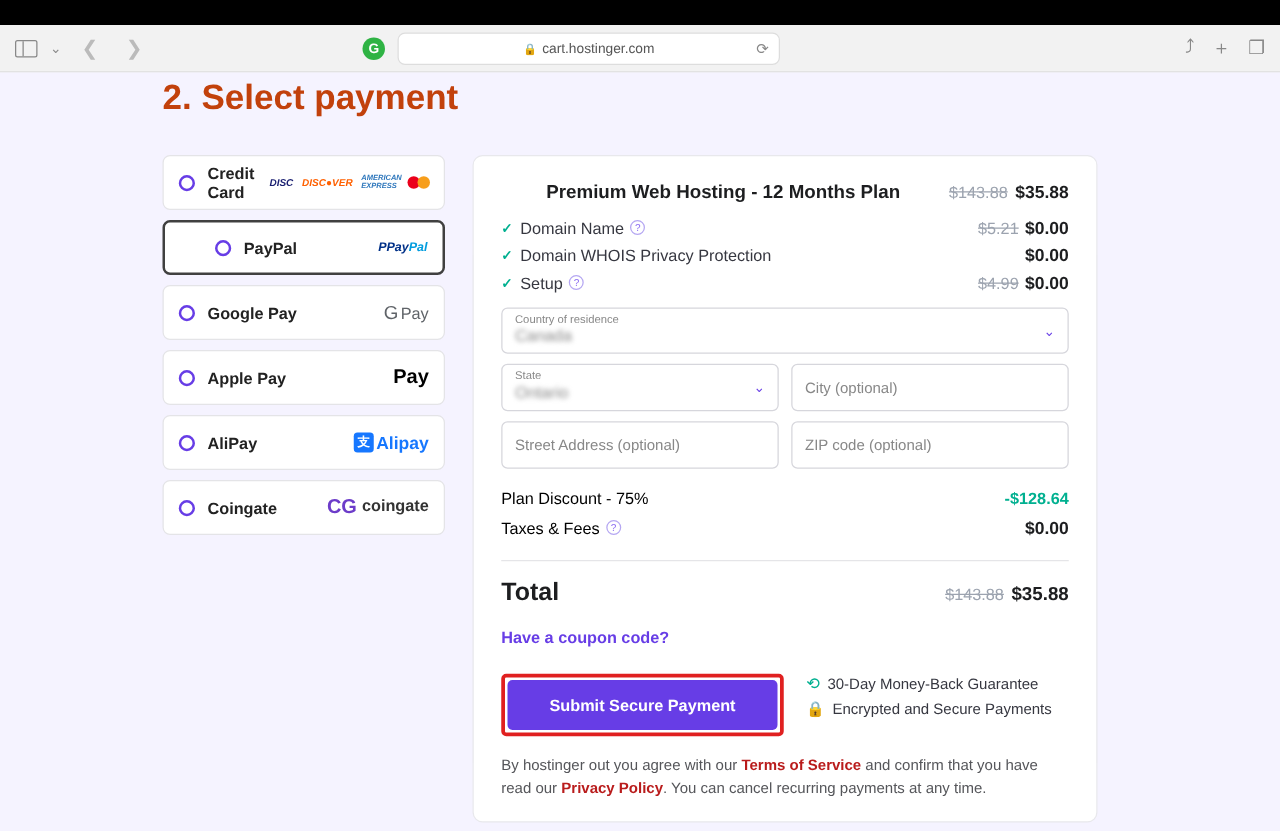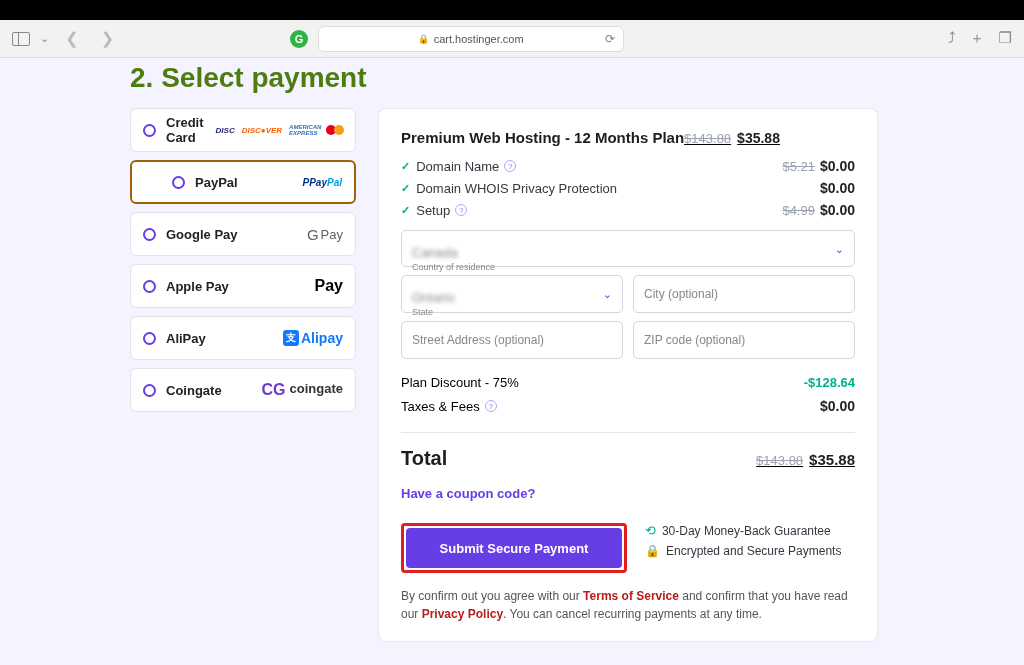--- a/index.html
+++ b/index.html
@@ -12,25 +12,25 @@
 .tb-nav { font-size: 16px; color: #bbb; padding: 0 6px; }
 .tb-spacer1 { flex: 0 0 150px; }
 .tb-g { width: 18px; height: 18px; border-radius: 50%; background: #2fb344; color: #fff; font-size: 11px; font-weight: bold; display: flex; align-items: center; justify-content: center; }
 .urlbar { flex: 1; max-width: 400px; height: 26px; background: #fff; border: 1px solid #ddd; border-radius: 6px; display: flex; align-items: center; justify-content: center; gap: 4px; font-size: 11px; color: #555; position: relative; }
 .urlbar .lock { font-size: 9px; color: #888; }
 .urlbar .reload { position: absolute; right: 8px; font-size: 12px; color: #888; }
 .tb-spacer2 { flex: 1; }
 .tb-right { display: flex; gap: 14px; color: #888; }
 .tb-right span { font-size: 15px; }
 .page { padding: 0 40px 0 130px; background: #f5f3ff; height: 607px; overflow: hidden; }
-.page-title { font-size: 28px; font-weight: 700; color: #4d7c0f; margin: 4px 0 14px 0; }
+.page-title { font-size: 28px; font-weight: 700; color: #c2410c; margin: 4px 0 30px 0; }
 .layout { display: flex; gap: 22px; }
 .payments { width: 226px; display: flex; flex-direction: column; gap: 8px; }
 .pay-opt { background: #fff; border: 1px solid #e4e4e7; border-radius: 6px; height: 44px; display: flex; align-items: center; padding: 0 12px; gap: 10px; cursor: pointer; }
-.pay-opt.selected { border: 2px solid #a16207; padding-left: 40px; }
+.pay-opt.selected { border: 2px solid #404040; padding-left: 40px; }
 .radio { width: 13px; height: 13px; border: 2px solid #673de6; border-radius: 50%; flex-shrink: 0; }
 .pay-label { font-size: 13px; font-weight: 600; color: #222; flex: 1; }
 .pay-logos { display: flex; align-items: center; gap: 3px; }
 .card-logo { font-size: 8px; font-weight: 700; padding: 1px 2px; font-style: italic; }
 .visa { color: #1a1f71; font-style: italic; }
 .discover { color: #ff6000; }
 .amex { color: #2e77bc; font-size: 6px; line-height: 1; }
 .mc { width: 18px; height: 12px; position: relative; }
 .mc::before { content: ""; position: absolute; width: 10px; height: 10px; background: #eb001b; border-radius: 50%; left: 0; top: 1px; }
 .mc::after { content: ""; position: absolute; width: 10px; height: 10px; background: #f79e1b; border-radius: 50%; right: 0; top: 1px; }
@@ -38,33 +38,33 @@
 .paypal-logo .pp1 { color: #003087; }
 .paypal-logo .pp2 { color: #009cde; }
 .gpay { font-size: 13px; font-weight: 500; color: #5f6368; display: flex; align-items: center; gap: 2px; }
 .gpay .g { font-size: 15px; }
 .apay { font-size: 14px; font-weight: 600; color: #000; display: flex; align-items: center; gap: 1px; }
 .alipay-logo { font-size: 14px; font-weight: 700; color: #1677ff; display: flex; align-items: center; gap: 2px; }
 .alipay-sq { width: 16px; height: 16px; background: #1677ff; border-radius: 3px; color: #fff; font-size: 10px; display: flex; align-items: center; justify-content: center; }
 .coingate-logo { font-size: 13px; font-weight: 600; color: #333; display: flex; align-items: flex-start; gap: 4px; }
 .coingate-ico { color: #6c3cc9; font-size: 16px; font-weight: 700; }
 .summary { flex: 1; max-width: 500px; background: #fff; border: 1px solid #e8e8ec; border-radius: 8px; padding: 20px 22px 18px; }
-.sum-head { display: flex; align-items: baseline; margin-bottom: 12px; }
+.sum-head { display: flex; justify-content: space-between; align-items: baseline; margin-bottom: 12px; margin-left: 36px; }
 .sum-title { font-size: 15px; font-weight: 700; color: #1d1e20; }
-.price-pair { display: flex; gap: 6px; align-items: baseline; text-decoration: underline; }
+.price-pair { display: flex; gap: 6px; align-items: baseline; }
 .strike { font-size: 13px; color: #9ca3af; text-decoration: line-through; }
 .price { font-size: 14px; font-weight: 700; color: #1d1e20; }
 .line-item { display: flex; align-items: center; gap: 6px; font-size: 13px; color: #363740; margin-bottom: 6px; }
 .check { color: #00b090; font-size: 11px; font-weight: bold; }
 .li-label { flex: 1; display: flex; align-items: center; gap: 5px; }
 .help { width: 12px; height: 12px; border: 1px solid #b5a7f2; border-radius: 50%; color: #8c6df2; font-size: 8px; display: inline-flex; align-items: center; justify-content: center; }
 .li-price { display: flex; gap: 5px; align-items: baseline; }
 .field-group { margin-top: 12px; }
 .field { border: 1px solid #d6d6dc; border-radius: 5px; position: relative; background: #fff; }
-.field-float-label { position: absolute; top: 3px; left: 10px; font-size: 9px; color: #888; margin-top: 28px; }
+.field-float-label { position: absolute; top: 3px; left: 10px; font-size: 9px; color: #888; }
 .field-val { padding: 14px 10px 6px; font-size: 13px; color: #888; filter: blur(2px); }
 .field-ph { padding: 11px 10px; font-size: 12px; color: #888; }
 .chev-down { position: absolute; right: 10px; top: 50%; transform: translateY(-50%); color: #673de6; font-size: 11px; }
 .field-row { display: flex; gap: 10px; margin-top: 8px; }
 .field-row .field { flex: 1; }
 .disc-row { display: flex; justify-content: space-between; font-size: 13px; margin-top: 16px; }
 .disc-amt { color: #00b090; font-weight: 600; }
 .tax-row { display: flex; justify-content: space-between; font-size: 13px; margin-top: 8px; align-items: center; }
 .tax-row .lbl { display: flex; align-items: center; gap: 5px; }
 .divider { border-top: 1px solid #e5e5e8; margin: 18px 0 14px; }
@@ -258,18 +258,18 @@
             <span>30-Day Money-Back Guarantee</span>
           </div>
           <div class="g-row">
             <span class="g-ico-lock">🔒</span>
             <span>Encrypted and Secure Payments</span>
           </div>
         </div>
       </div>
 
       <p class="legal">
-        <span>By confirm out you agree with our </span><a href="#">Terms of Service</a><span> and confirm that you have read our </span><a href="#">Privacy Policy</a><span>. You can cancel recurring payments at any time.</span>
+        <span>By hostinger out you agree with our </span><a href="#">Terms of Service</a><span> and confirm that you have read our </span><a href="#">Privacy Policy</a><span>. You can cancel recurring payments at any time.</span>
       </p>
 
     </div>
   </div>
 </div>
 
 </body></html>

